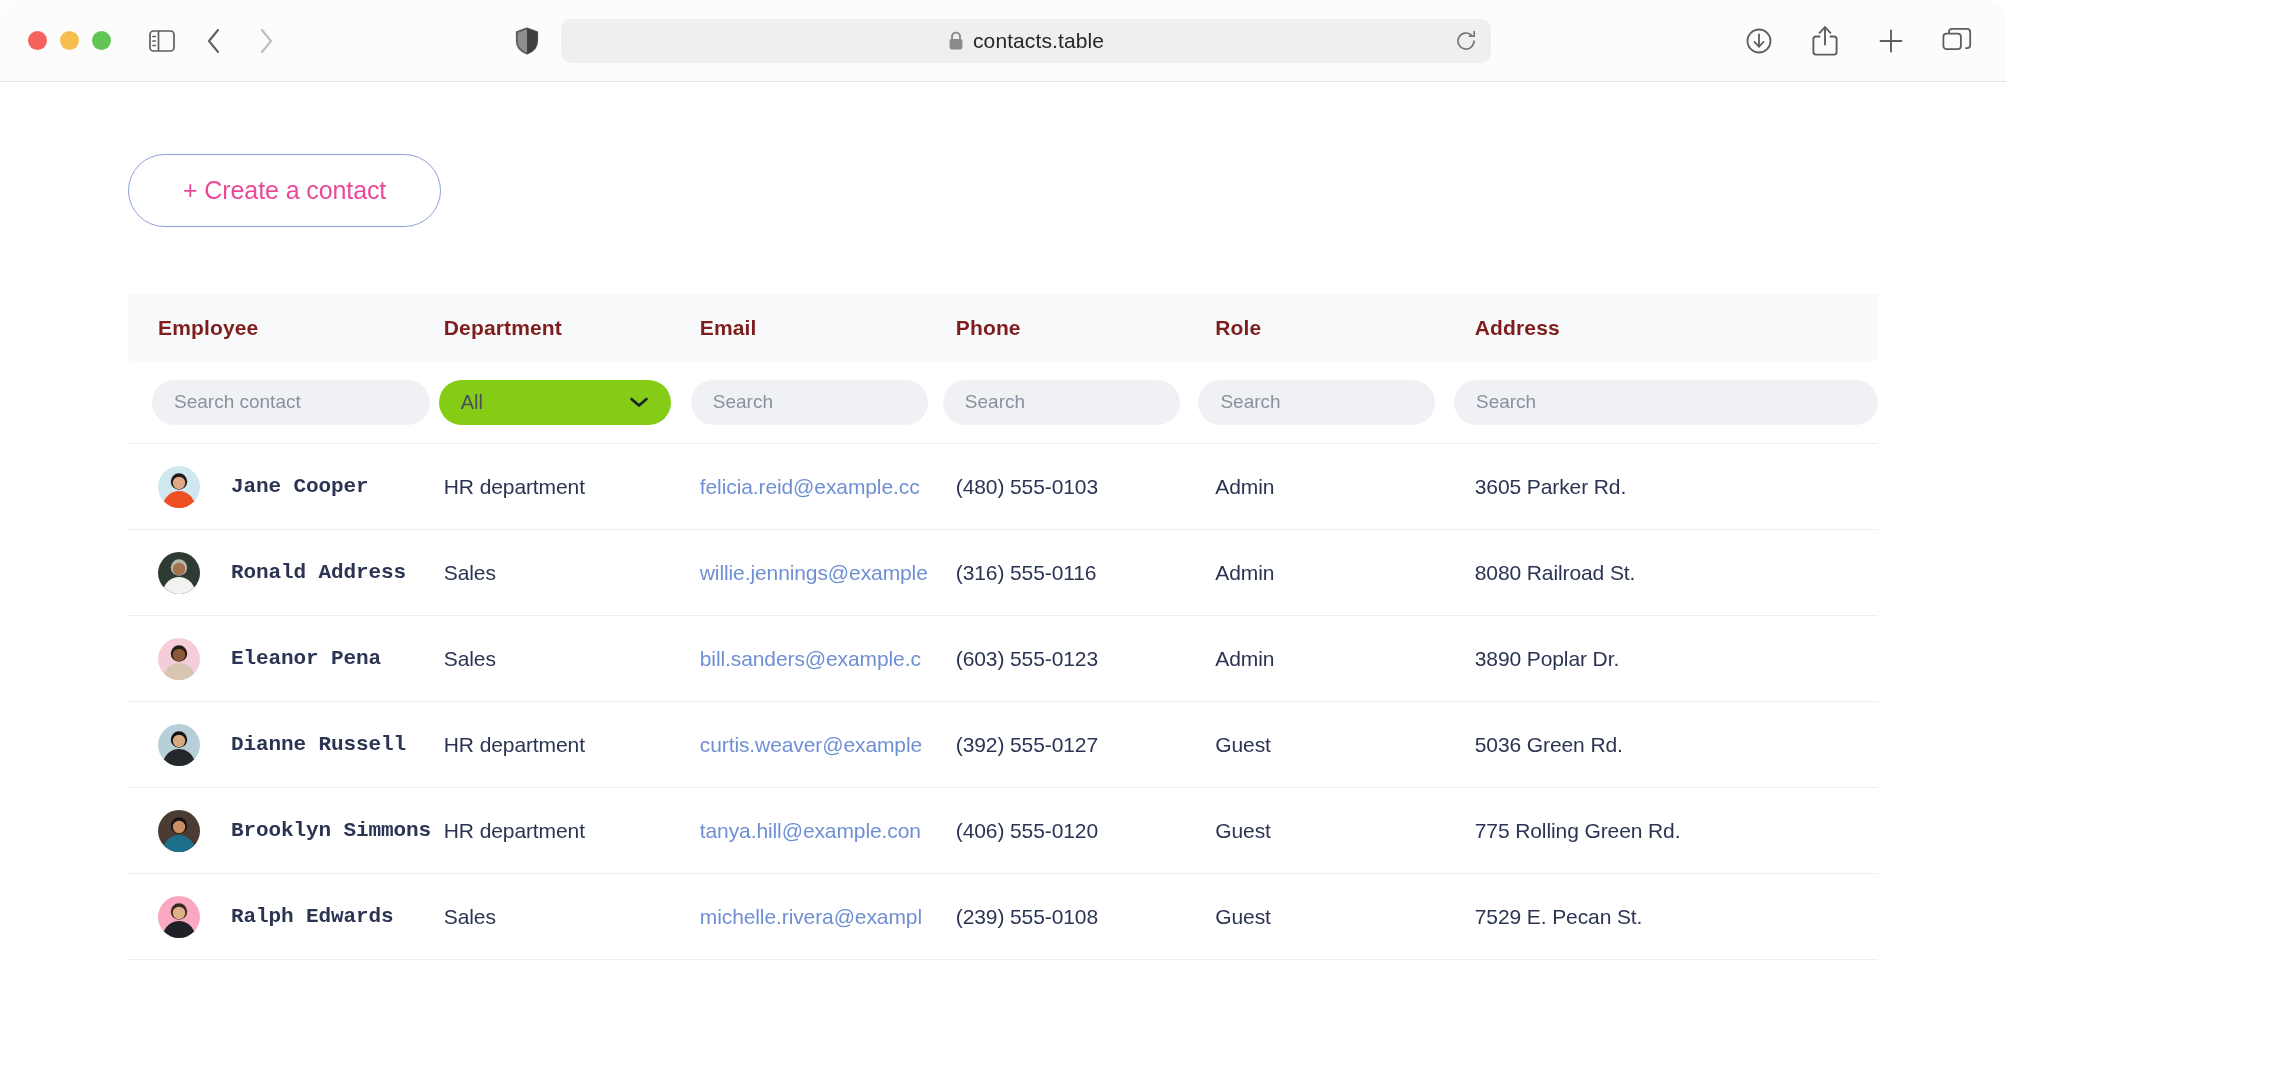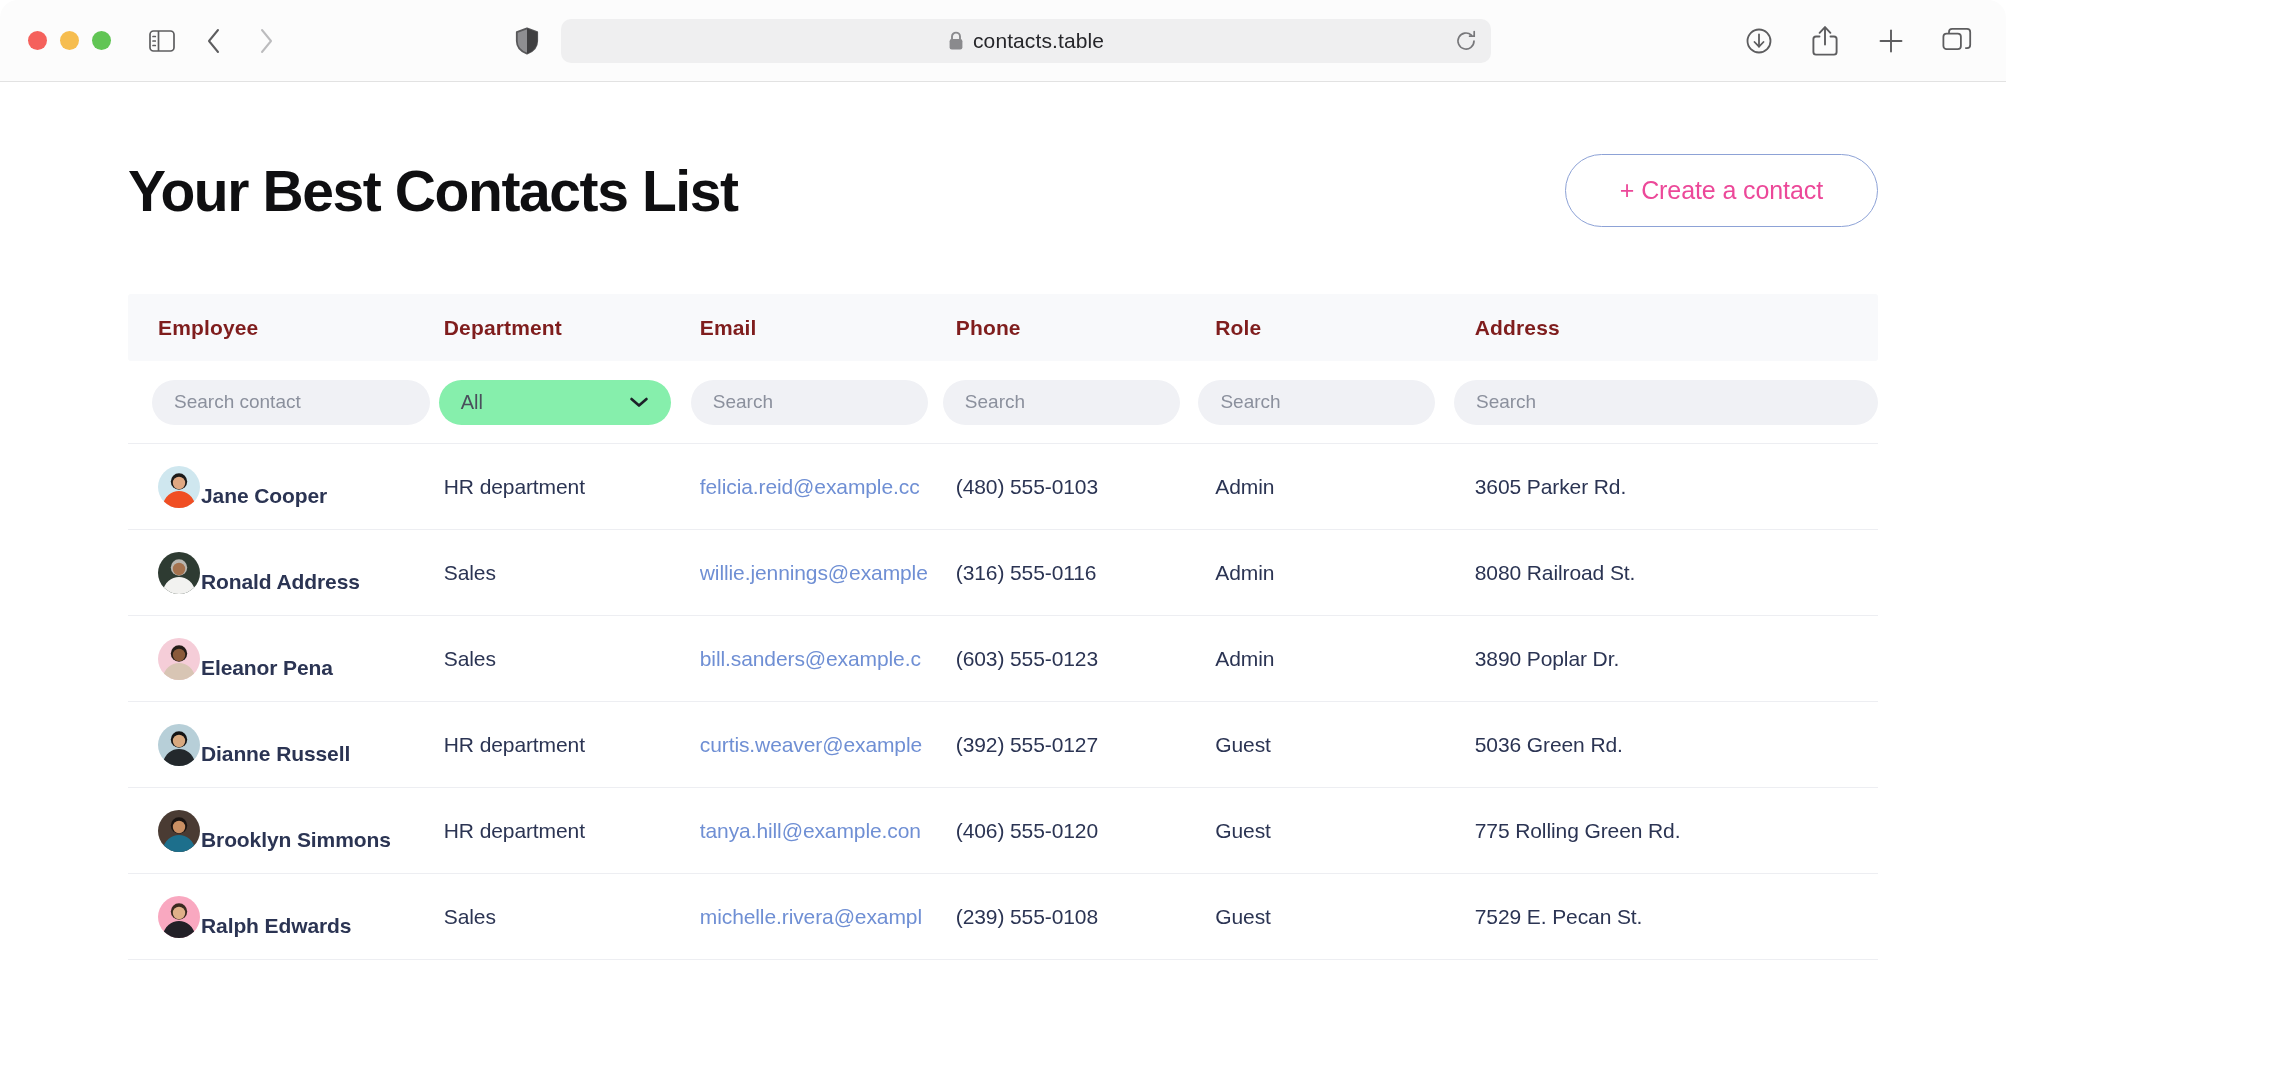--- a/index.html
+++ b/index.html
@@ -120,21 +120,21 @@
   .finput {
     background: #f0f1f5;
     border-radius: 28px;
     height: 45px;
     display: flex; align-items: center;
     padding: 0 22px;
     font-size: 19px;
     color: #8b909d;
   }
   .fselect {
-    background: #86efac;
+    background: #84cc16;
     border-radius: 28px;
     height: 45px;
     display: flex; align-items: center; justify-content: space-between;
     padding: 0 22px;
     font-size: 20px;
     color: #4a4f5c;
   }
   .chev { color: #1d2129; display:flex; }
 
   .row {
@@ -143,22 +143,23 @@
     border-bottom: 1px solid #edeef2;
   }
   .cell {
     font-size: 21px;
     color: #2b3453;
     letter-spacing: -.1px;
     white-space: nowrap;
     overflow: hidden;
   }
   .cell.name {
-    display: flex; align-items: flex-end; gap: 1px;
+    display: flex; align-items: center; gap: 31px;
     font-weight: 700;
+    font-family: Liberation Mono, monospace;
   }
   .avatar {
     width: 42px; height: 42px; border-radius: 50%;
     flex: 0 0 42px;
     overflow: hidden; position: relative;
   }
   .avatar svg { display:block; width:100%; height:100%; }
   .cell.email {
     color: #6f8fd4;
     text-overflow: clip;
@@ -264,21 +265,20 @@
           <rect x="1.4" y="6.6" width="17.5" height="15.5" rx="3.2"></rect>
           <path d="M7 6.6 V5 A3.2 3.2 0 0 1 10.2 1.8 H25 A3.2 3.2 0 0 1 28.2 5 V18 A3.2 3.2 0 0 1 25 21.2 H23.2"></path>
         </svg>
       </div>
     </div>
   </div>
 
   <div class="page">
 
     <div class="page-head">
-      <h1 class="page-title">Your Best Contacts List</h1>
       <button class="create-btn">+ Create a contact</button>
     </div>
 
     <div class="table-wrap">
 
       <div class="thead">
         <div class="th c-emp">Employee</div>
         <div class="th c-dep">Department</div>
         <div class="th c-mail">Email</div>
         <div class="th c-phone">Phone</div>

